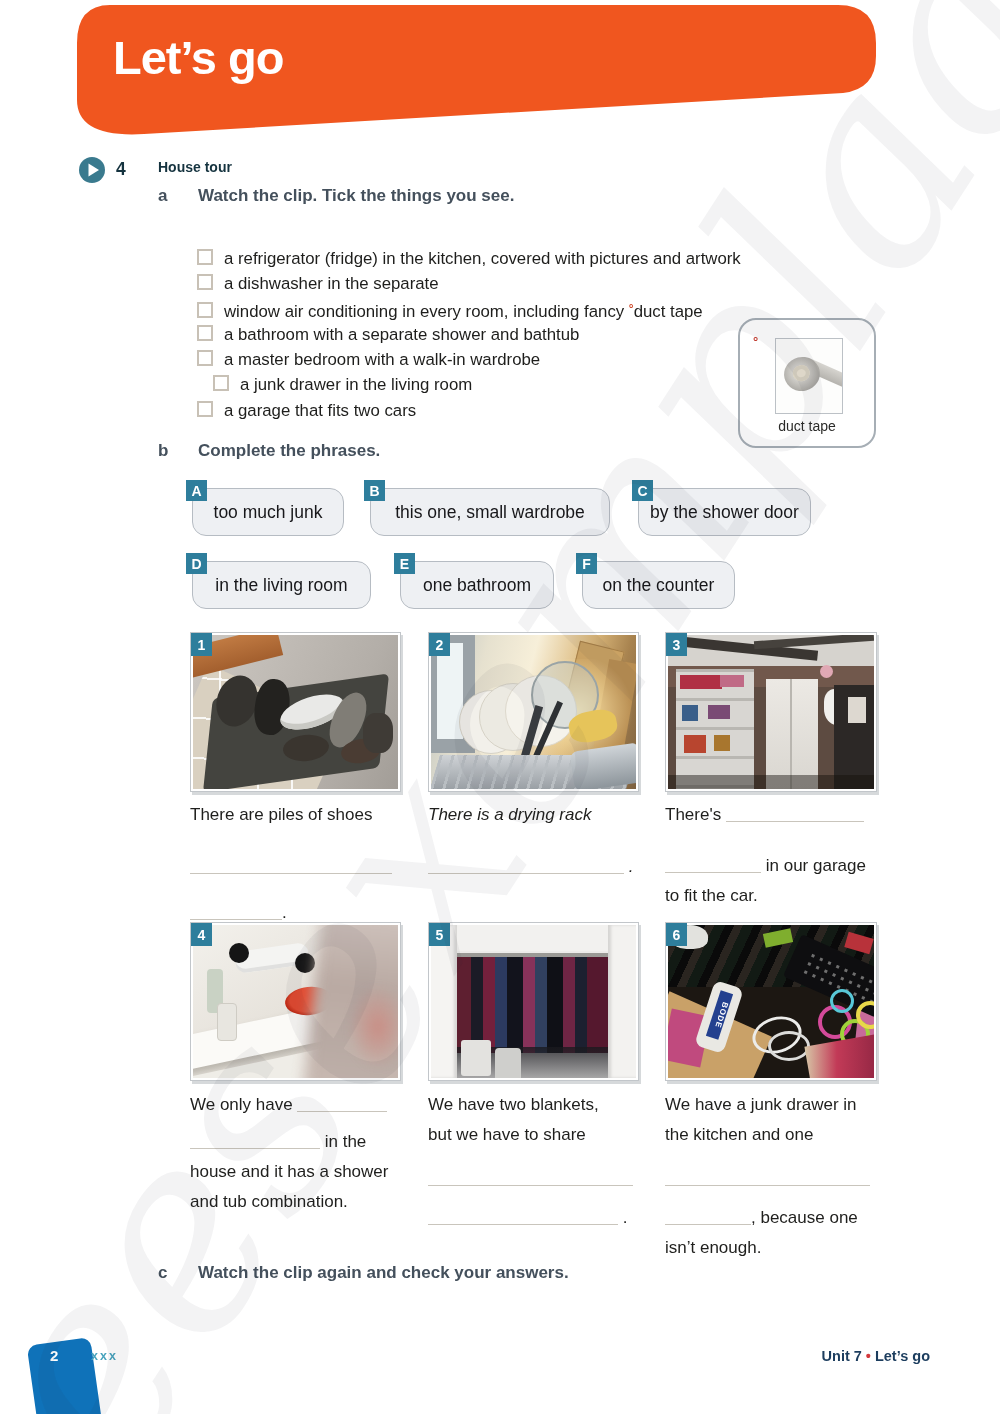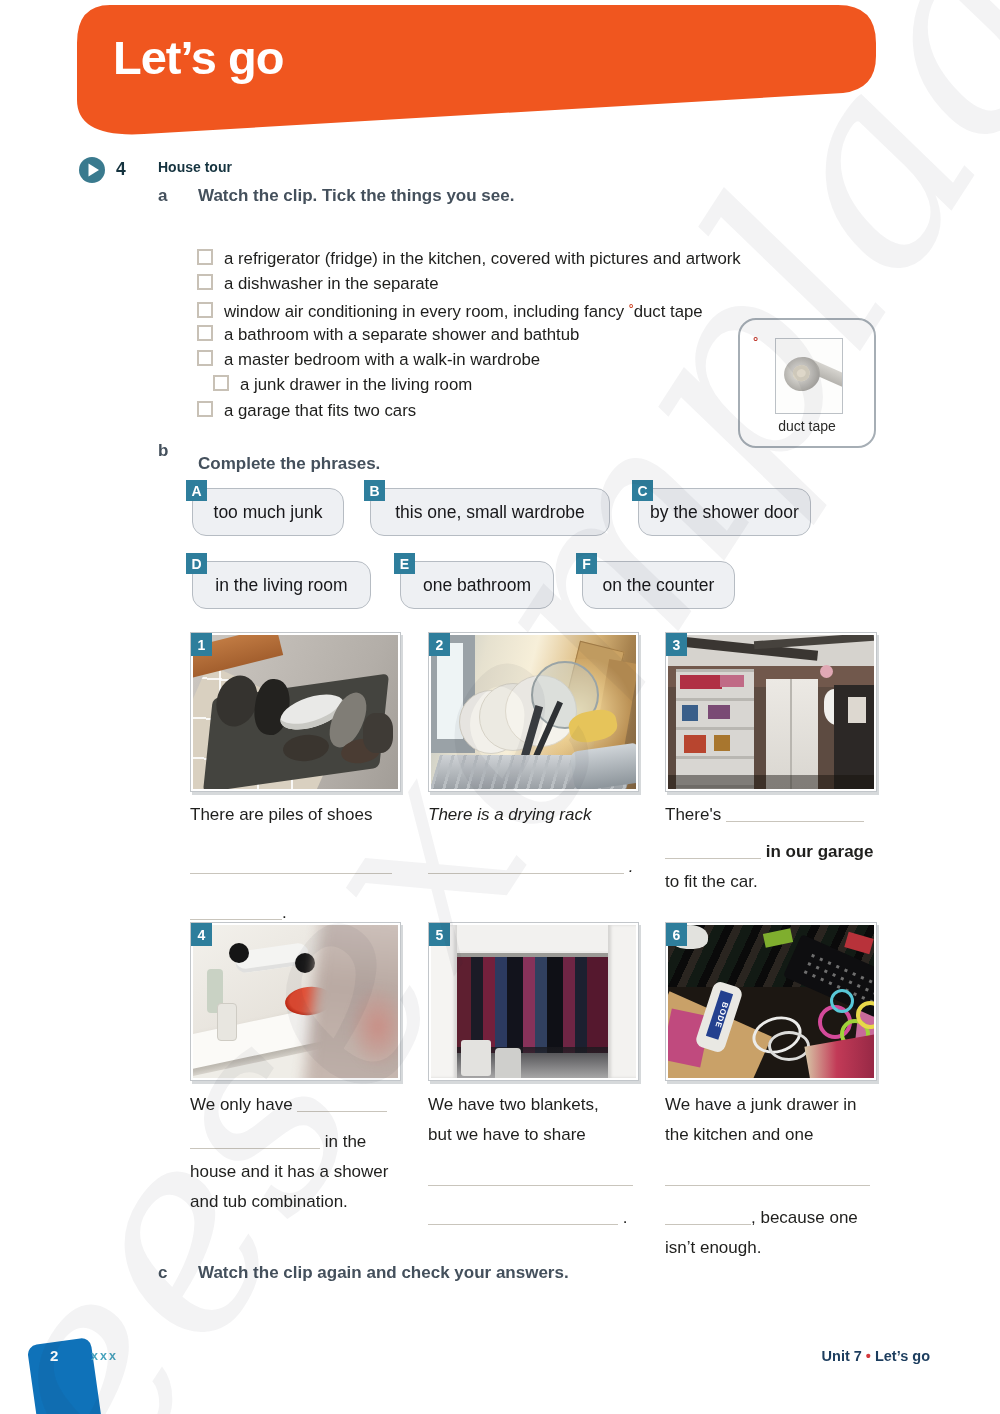--- a/index.html
+++ b/index.html
@@ -109,21 +109,21 @@
     <div class="vocab-img">
       <div class="tape-strip"></div>
       <div class="tape-roll">
           <div class="tape-core"></div>
         </div>
     </div>
     <div class="vocab-caption">duct tape</div>
   </div>
 
   <div class="part-label" style="left:158px;top:441px;">b</div>
-  <div class="part-instr" style="left:198px;top:454px;">Complete the phrases.</div>
+  <div class="part-instr" style="left:198px;top:441px;">Complete the phrases.</div>
 
   <div class="chip" style="left:192px;top:488px;width:150px;">
     <span class="chip-label">A</span>
     <span>too much junk</span>
   </div>
   <div class="chip" style="left:370px;top:488px;width:238px;">
     <span class="chip-label">B</span>
     <span>this one, small wardrobe</span>
   </div>
   <div class="chip" style="left:638px;top:488px;width:171px;">
@@ -208,21 +208,21 @@
     <div class="cap-line"><span>There are piles of shoes</span></div>
     <div class="cap-line" style="margin-top:22px;"><span class="blank" style="width:202px;"></span></div>
     <div class="cap-line" style="margin-top:16px;"><span class="blank" style="width:92px;"></span><span>.</span></div>
   </div>
   <div class="cap" style="left:428px;top:800px;font-style:italic;">
     <div class="cap-line"><span>There is a drying rack</span></div>
     <div class="cap-line" style="margin-top:22px;"><span class="blank" style="width:196px;"></span> <span>.</span></div>
   </div>
   <div class="cap" style="left:665px;top:800px;">
     <div class="cap-line"><span>There's</span> <span class="blank" style="width:138px;"></span></div>
-    <div class="cap-line" style="margin-top:7px;font-weight:bold;"><span class="blank" style="width:96px;"></span> <span>in our garage</span></div>
+    <div class="cap-line" style="margin-top:21px;"><span class="blank" style="width:96px;"></span> <span>in our garage</span></div>
     <div class="cap-line"><span>to fit the car.</span></div>
   </div>
 
   <div class="photo" style="left:190px;top:922px;height:157px;">
     <div class="scene">
       <div style="inset:0;background:linear-gradient(150deg,#f3f1ec 0%,#e7e3dc 50%,#d3cfc7 100%);"></div>
       <div style="left:-20px;top:86px;width:260px;height:34px;background:#fbfaf7;transform:rotate(-12deg);box-shadow:0 5px 7px rgba(120,115,105,.4);"></div>
       <div style="left:-20px;top:128px;width:260px;height:40px;background:#efede7;transform:rotate(-12deg);"></div>
       <div style="left:14px;top:44px;width:16px;height:44px;background:#c9d2c4;border-radius:4px;"></div>
       <div style="left:24px;top:78px;width:18px;height:36px;background:#e8e6e0;border:1px solid #cfccc4;border-radius:4px;"></div>

